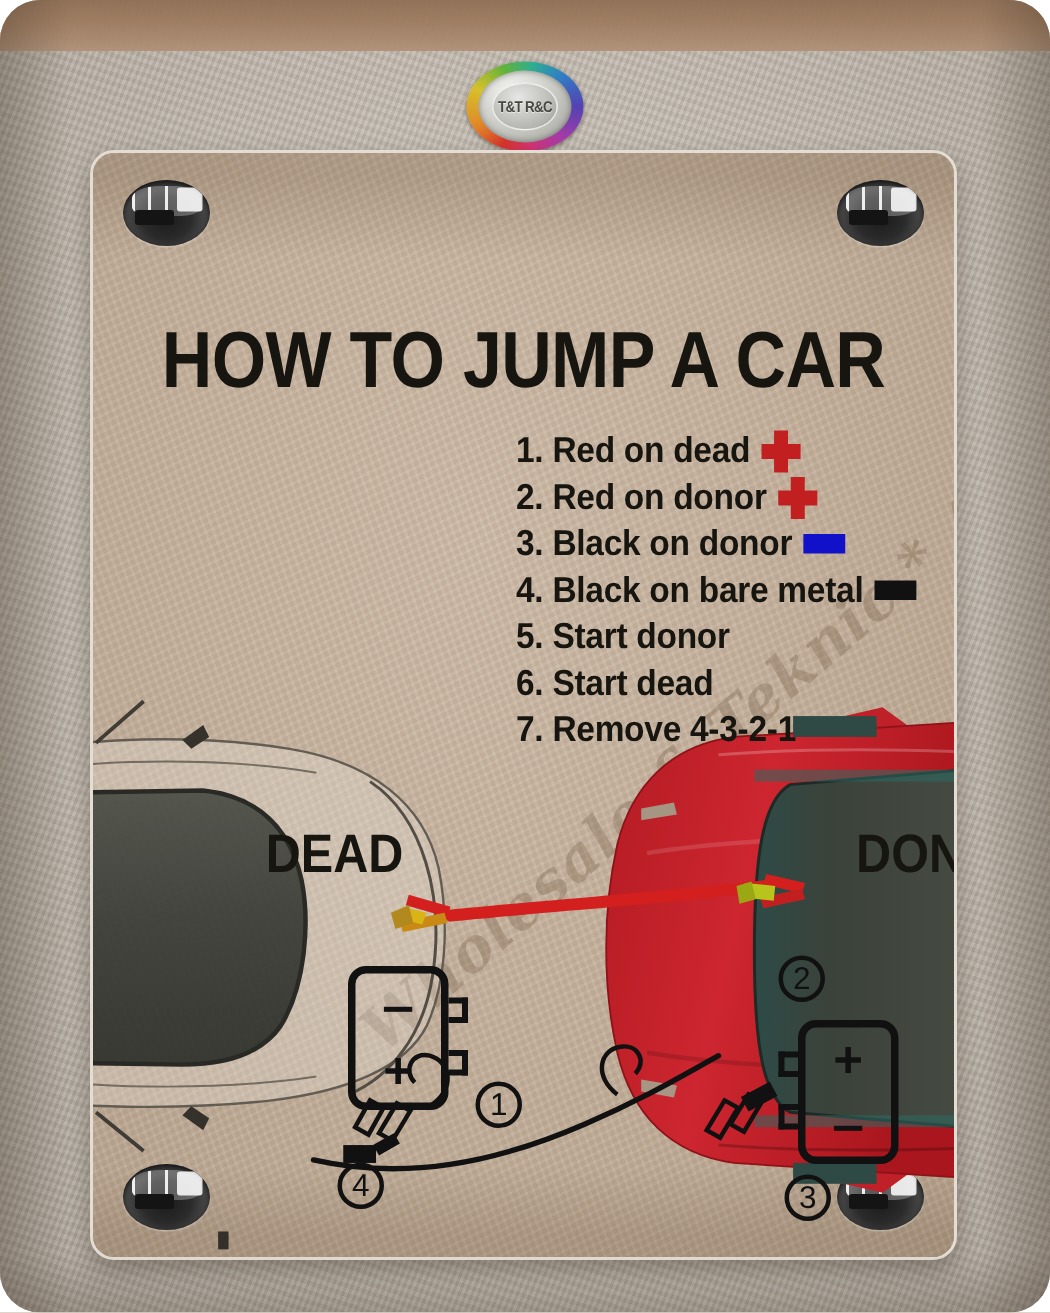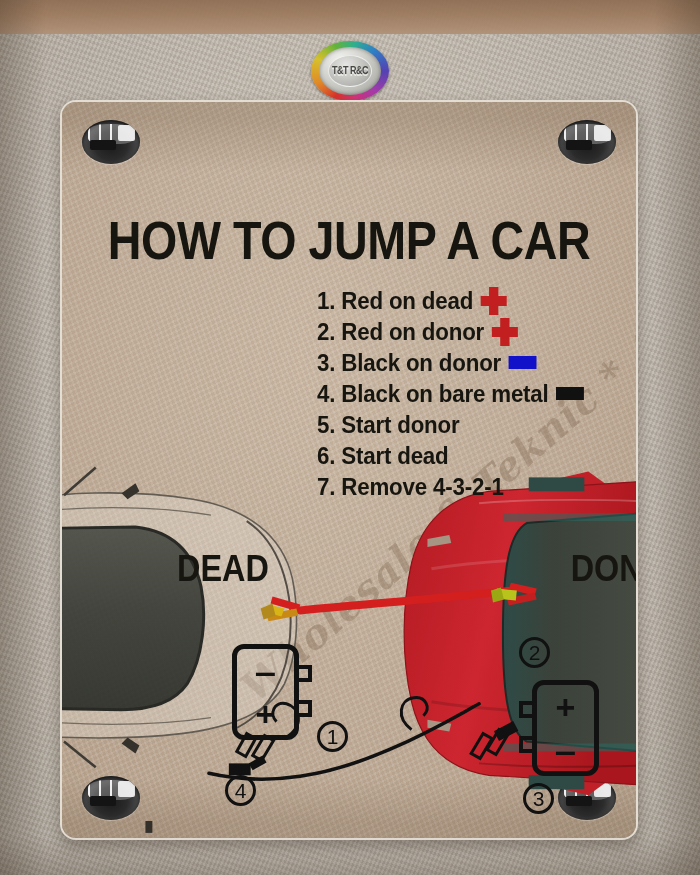--- a/index.html
+++ b/index.html
@@ -9,20 +9,21 @@
     overflow: hidden;
     font-family: "Liberation Sans", sans-serif;
   }
 
   
   #page {
     position: relative;
     width: 700px; height: 875px;
     background: #c3bcb2;
     overflow: hidden;
+    border-radius: 27px;
   }
   .bg-texture {
     position: absolute; inset: 0;
     background:
       repeating-linear-gradient(112deg, rgba(255,255,255,.085) 0 2px, rgba(0,0,0,.05) 2px 4px),
       repeating-linear-gradient(18deg, rgba(255,255,255,.07) 0 3px, rgba(90,75,60,.055) 3px 6px),
       radial-gradient(ellipse at 50% 40%, #cdc6bc 0%, #bdb5aa 55%, #aaa298 100%);
   }
   .bg-topband {
     position: absolute; left:0; right:0; top:0; height: 34px;
@@ -161,21 +162,21 @@
     font-size: 53px;
     line-height: 53px;
     letter-spacing: -.5px;
     color: #17150f;
     transform: scaleX(.88);
     z-index: 6;
   }
 
   
   #steps {
-    position: absolute; left: 255px; top: 183px;
+    position: absolute; left: 282px; top: 183px;
     z-index: 6;
   }
   .step {
     display: flex; align-items: center;
     height: 31px;
     font-family: "Liberation Sans Narrow", "Liberation Sans", sans-serif;
     font-weight: 700;
     font-size: 24px;
     color: #17150f;
     white-space: nowrap;

